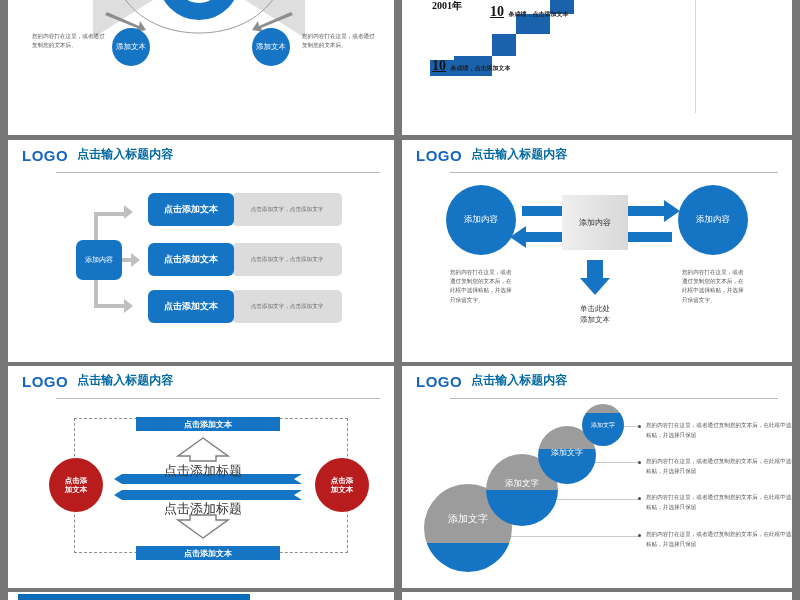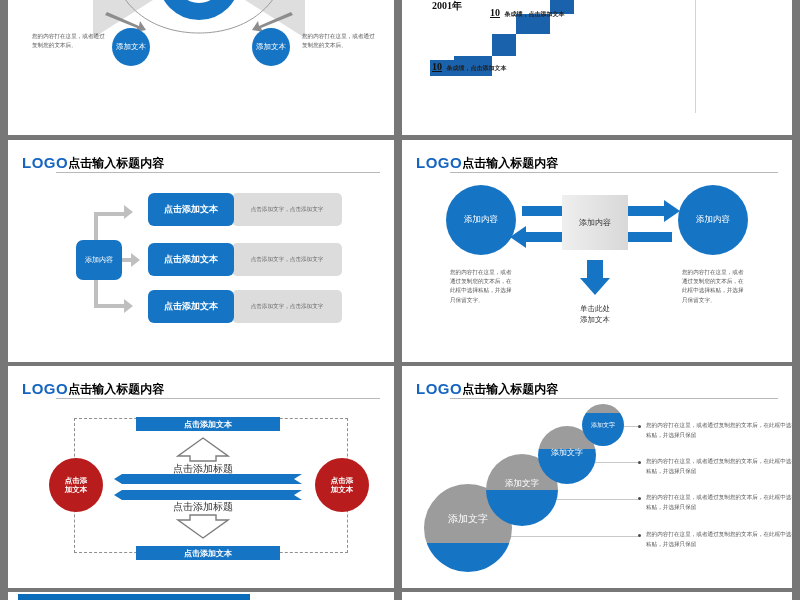--- a/index.html
+++ b/index.html
@@ -19,28 +19,28 @@
     position: absolute;
     background: #ffffff;
     overflow: hidden;
   }
 
   
   .hdr {
     position: absolute;
     left: 14px; top: 8px; right: 14px;
     height: 22px;
-    display: flex; align-items: flex-end; 
+    display: flex; align-items: flex-start; gap: 9px;
   }
   .hdr .logo {
     font-size: 15px; font-weight: bold; color: #1565c0;
     letter-spacing: 0.5px; line-height: 1;
   }
   .hdr .ttl {
-    font-size: 12px; font-weight: bold; color: #000000;
+    font-size: 12px; font-weight: bold; color: #0369a1;
     line-height: 1; padding-bottom: 1px;
   }
   .hdr .rule {
     position: absolute; left: 34px; right: 0; bottom: -3px;
     height: 1px; background: #b9b9b9;
   }
 
   
   #p1 { left: 8px; top: -120px; width: 386px; height: 255px; }
   .p1-wrap { position: absolute; inset: 0; }
@@ -61,21 +61,21 @@
     background: #1574c4; color: #fff;
     display: flex; flex-direction: column; align-items: center; justify-content: center;
     font-size: 7.5px; line-height: 1.15; text-align: center;
   }
   .p1-txt { position: absolute; font-size: 5.6px; color: #555; line-height: 1.55; width: 78px; }
 
   
   #p2 { left: 402px; top: -120px; width: 390px; height: 255px; }
   .yr { position: absolute; font-size: 10px; font-weight: bold; color: #111; font-family: "Liberation Serif", serif; }
   .scoreline { position: absolute; white-space: nowrap; }
-  .scoreline b { font-size: 10px; color: #111; font-family: "Liberation Serif", serif; text-decoration: underline; }
+  .scoreline b { font-size: 14px; color: #111; font-family: "Liberation Serif", serif; text-decoration: underline; }
   .scoreline span { font-size: 6px; color: #222; font-weight: bold; }
   .p2-divider { position: absolute; right: 96px; top: 0; bottom: 22px; width: 1px; background: #d4d4d4; }
 
   
   #p3 { left: 8px; top: 140px; width: 386px; height: 222px; }
   .srcbox {
     position: absolute; left: 68px; top: 100px; width: 46px; height: 40px;
     background: #1574c4; border-radius: 7px; color: #fff;
     display: flex; align-items: center; justify-content: center;
     font-size: 7px;
@@ -146,21 +146,21 @@
     display: flex; align-items: center; justify-content: center;
     font-size: 8px; font-weight: bold; z-index: 4;
   }
   .circ2 {
     position: absolute; width: 54px; height: 54px; border-radius: 50%;
     background: #b91c1c; color: #fff;
     display: flex; flex-direction: column; align-items: center; justify-content: center;
     font-size: 7.5px; font-weight: bold; line-height: 1.25; z-index: 4;
   }
   .hollow-up, .hollow-dn { position: absolute; }
-  .p5-cap { position: absolute; font-size: 10px; color: #333; text-align: center; width: 120px; }
+  .p5-cap { position: absolute; font-size: 13px; color: #333; text-align: center; width: 120px; }
 
   
   #p6 { left: 402px; top: 366px; width: 390px; height: 222px; }
   .bub { position: absolute; border-radius: 50%; overflow: hidden; }
   .bub .top { position: absolute; left: 0; right: 0; top: 0; }
   .bub .bot { position: absolute; left: 0; right: 0; bottom: 0; }
   .bub .lbl {
     position: absolute; inset: 0; display: flex; align-items: center; justify-content: center;
     color: #fff; font-weight: normal; z-index: 2;
   }

